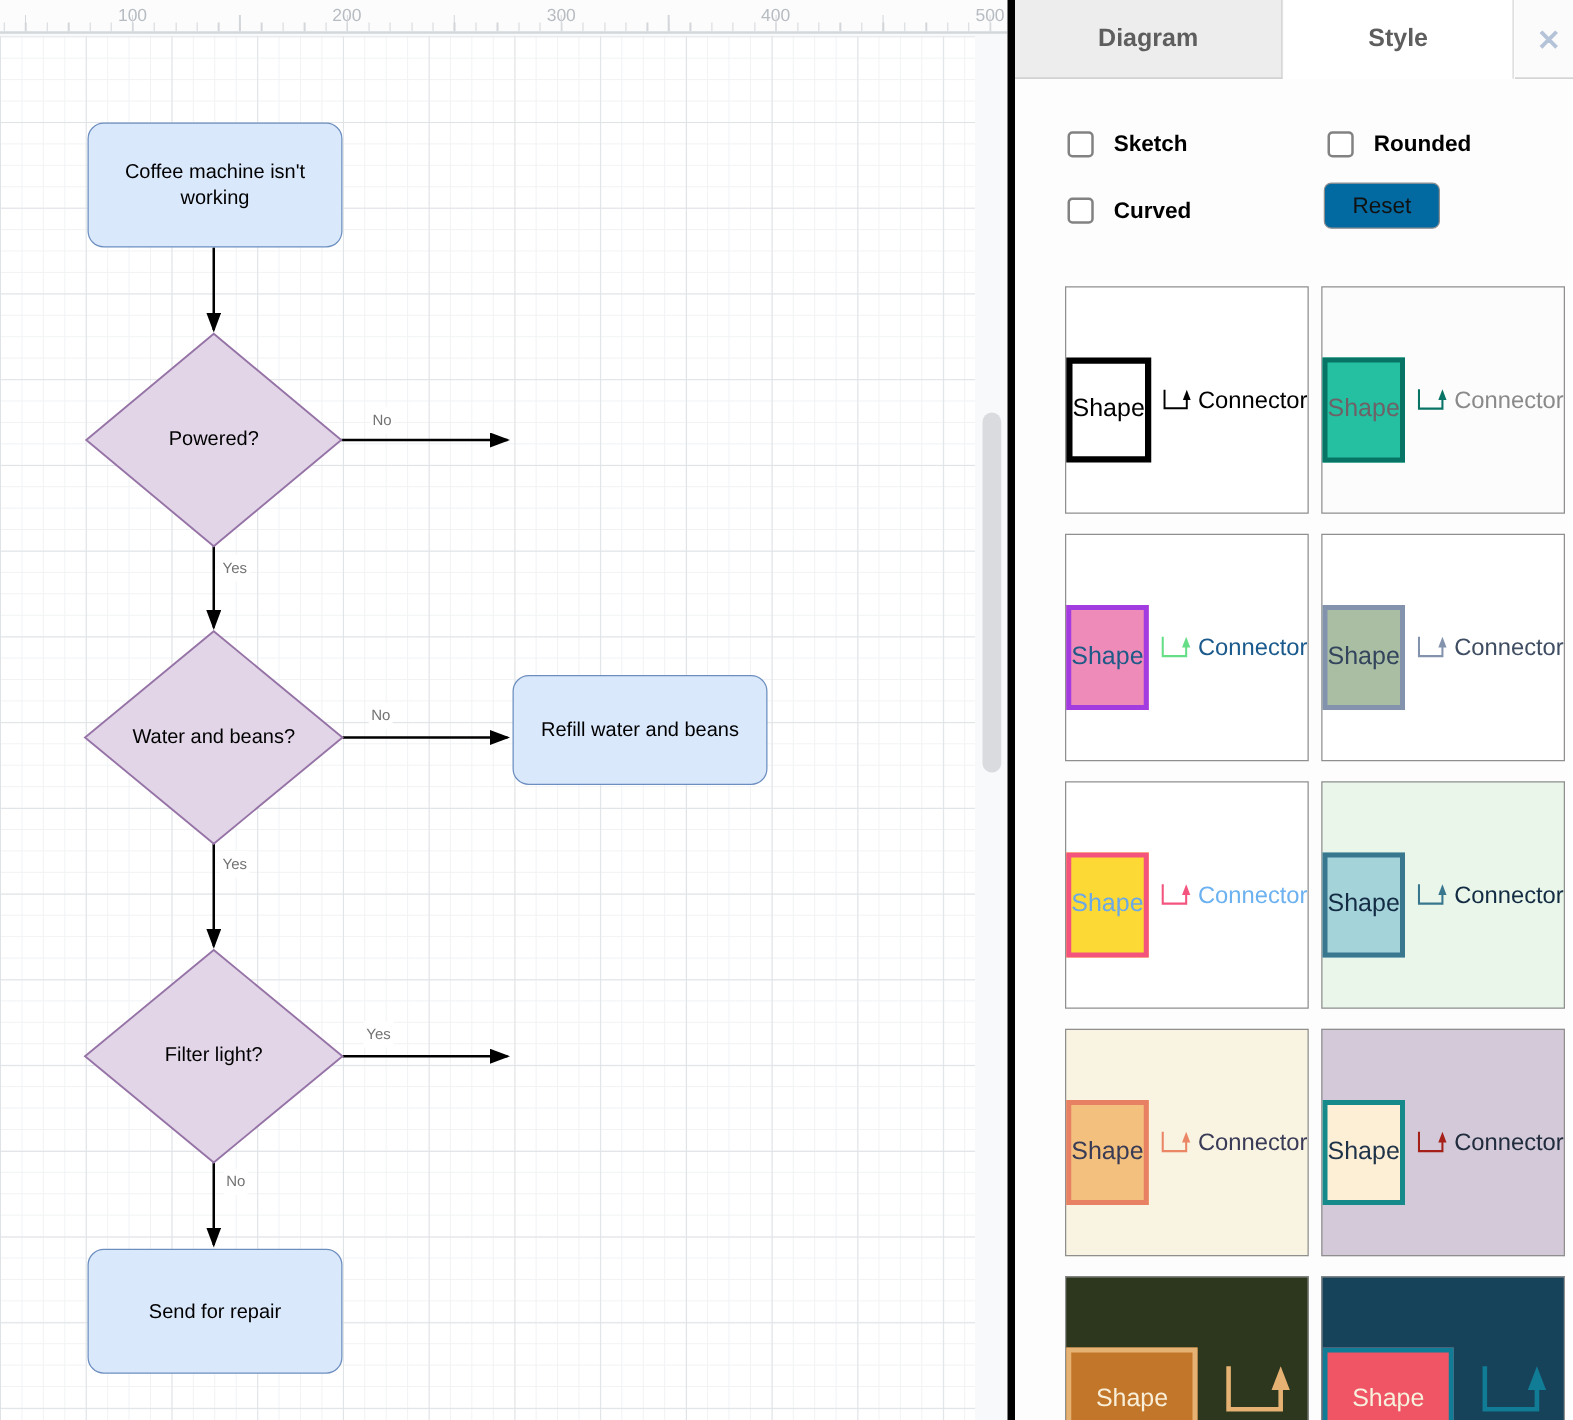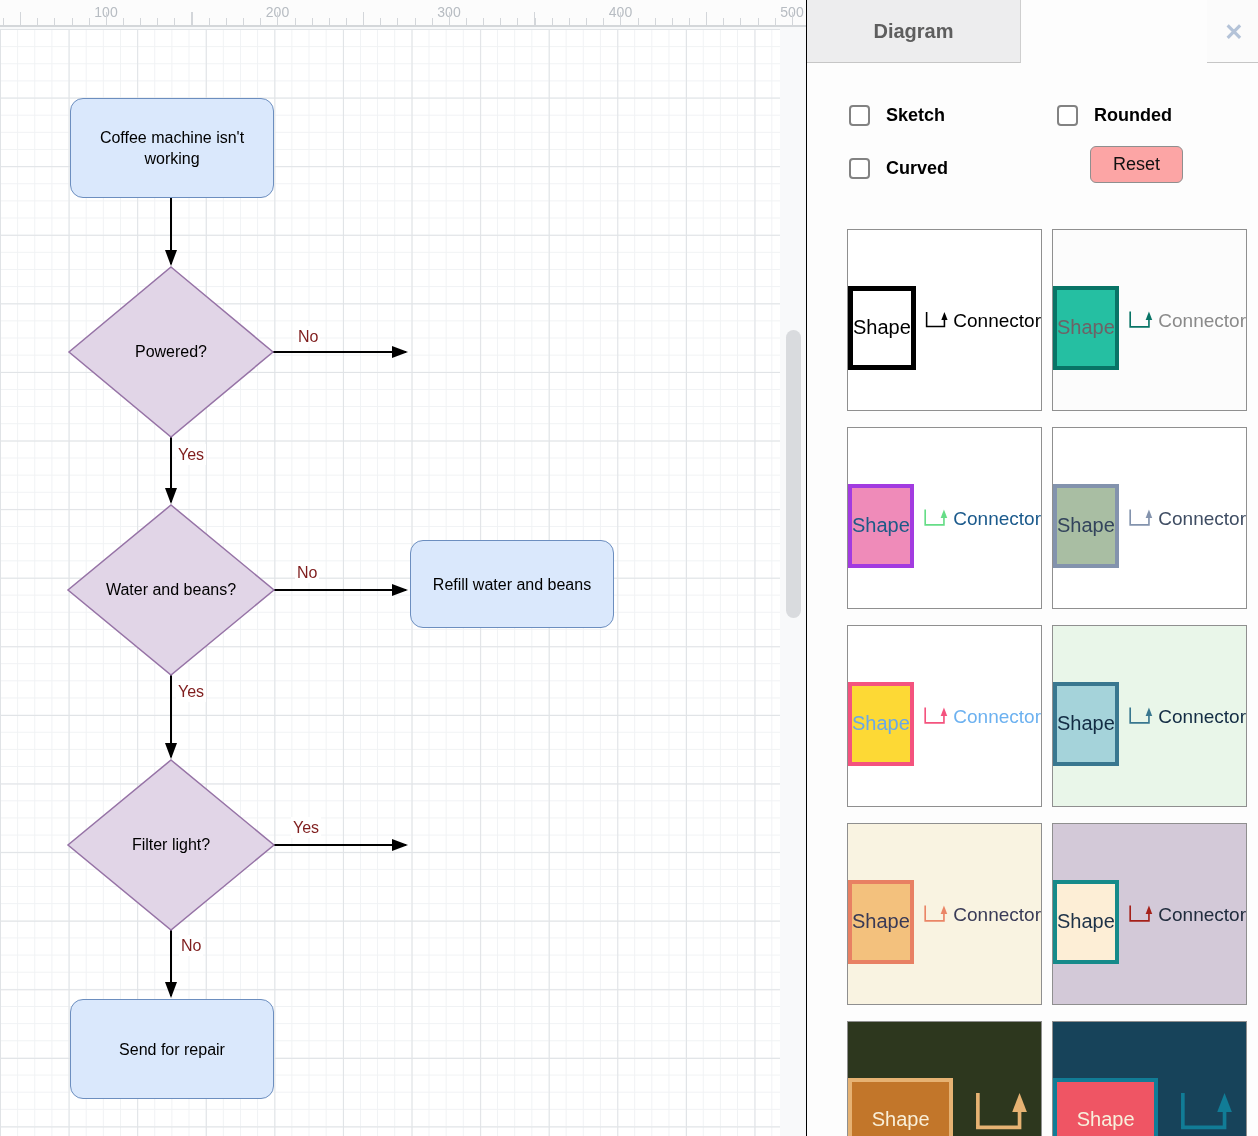--- a/index.html
+++ b/index.html
@@ -32,49 +32,49 @@
   .edges-svg { position:absolute; left:0; top:0; width:780px; height:1107px; }
 
   .node { position:absolute; display:flex; align-items:center; justify-content:center;
     text-align:center; font-size:16px; line-height:21px; color:#000;
     background:var(--process-fill); border:1.5px solid var(--process-stroke);
     border-radius:13px; padding:0 18px; }
 
   .dlabel { position:absolute; display:flex; align-items:center; justify-content:center;
     font-size:16px; color:#000; width:200px; height:54px; }
 
-  .elabel { position:absolute; font-size:16px; line-height:21px; color:#7f1d1d;
+  .elabel { position:absolute; font-size:12px; line-height:21px; color:#737373;
     background:#fff; padding:0 2px; }
 
   .vscroll { position:absolute; left:786px; top:330px; width:15px; height:288px;
     background:#d9dbde; border-radius:8px; }
 
   
   .sidebar { position:absolute; left:806px; top:0; width:452px; height:1136px;
-    background:#fdfdfd; border-left:1px solid #000000; }
+    background:#fdfdfd; border-left:6px solid #000000; }
 
   .tabbar { position:absolute; left:0; top:0; width:452px; height:63px; }
   .tab { position:absolute; top:0; height:63px; display:flex; align-items:center;
     justify-content:center; font-size:20px; font-weight:bold; color:#5e5e5e; cursor:default; }
   .tab.inactive { left:0; width:214px; background:#ededee;
     border-right:1px solid #cfcfcf; border-bottom:1px solid #c6c6c6; }
   .tab.active { left:215px; width:184px; background:#fff; border-right:1px solid #d6d6d6; }
   .tab-rest { position:absolute; left:400px; top:0; width:52px; height:63px;
     border-bottom:1px solid #c6c6c6; background:#fbfbfb; }
   .close-btn { position:absolute; left:412px; top:17px; width:30px; height:30px;
     display:flex; align-items:center; justify-content:center;
     font-size:23px; font-weight:bold; color:#b4c3d8; cursor:pointer; }
 
   .chk-row { position:absolute; display:flex; align-items:center; gap:16px; }
   .checkbox { width:21px; height:21px; background:#fff; border:2px solid #828282;
     border-radius:4px; }
   .chk-label { font-size:18px; font-weight:bold; color:#000000; }
   .reset-btn { position:absolute; left:247px; top:146px; width:93px; height:37px;
-    background:#fca5a5; border:1px solid #8f8f8f; border-radius:6px;
-    font-size:18px; color:#111; font-family:"Liberation Sans",sans-serif;margin-left:36px; }
+    background:#0369a1; border:1px solid #8f8f8f; border-radius:6px;
+    font-size:18px; color:#111; font-family:"Liberation Sans",sans-serif; }
 
   .swatches { position:absolute; left:40px; top:229px; width:400px;
     display:grid; grid-template-columns:195px 195px; column-gap:10px; row-gap:16px; }
   .swatch { width:195px; height:182px; border:1px solid #8f8f8f; background:#fff;
     display:flex; flex-direction:row; align-items:center; cursor:pointer; }
   .sw-shape { margin-top:15px; width:141px; height:84px; border:4px solid #000;
     display:flex; align-items:center; justify-content:center; }
   .sw-shape span { font-size:20px; }
   .sw-conn { width:120px; height:52px; display:block; }
   .sw-label { font-size:19px; line-height:22px; margin-top:1px; }
@@ -134,20 +134,21 @@
     <div class="elabel" style="left:179px; top:906px">No</div>
   </div>
 
   <div class="vscroll"></div>
 </div>
 
 <aside class="sidebar">
 
   <div class="tabbar">
     <div class="tab inactive">Diagram</div>
+    <div class="tab active">Style</div>
     <div class="tab-rest"></div>
     <div class="close-btn">✕</div>
   </div>
 
   <div class="chk-row" style="left:42px; top:105px">
     <div class="checkbox"></div>
     <div class="chk-label">Sketch</div>
   </div>
   <div class="chk-row" style="left:250px; top:105px">
     <div class="checkbox"></div>

